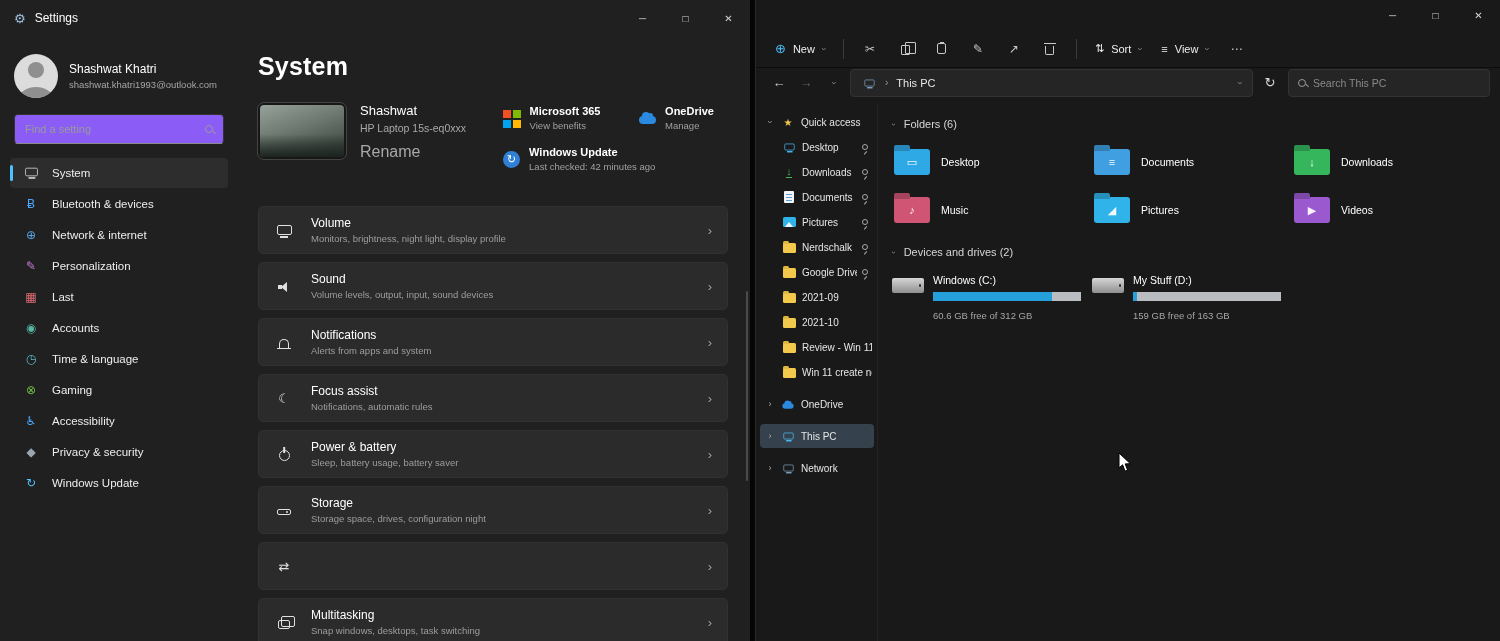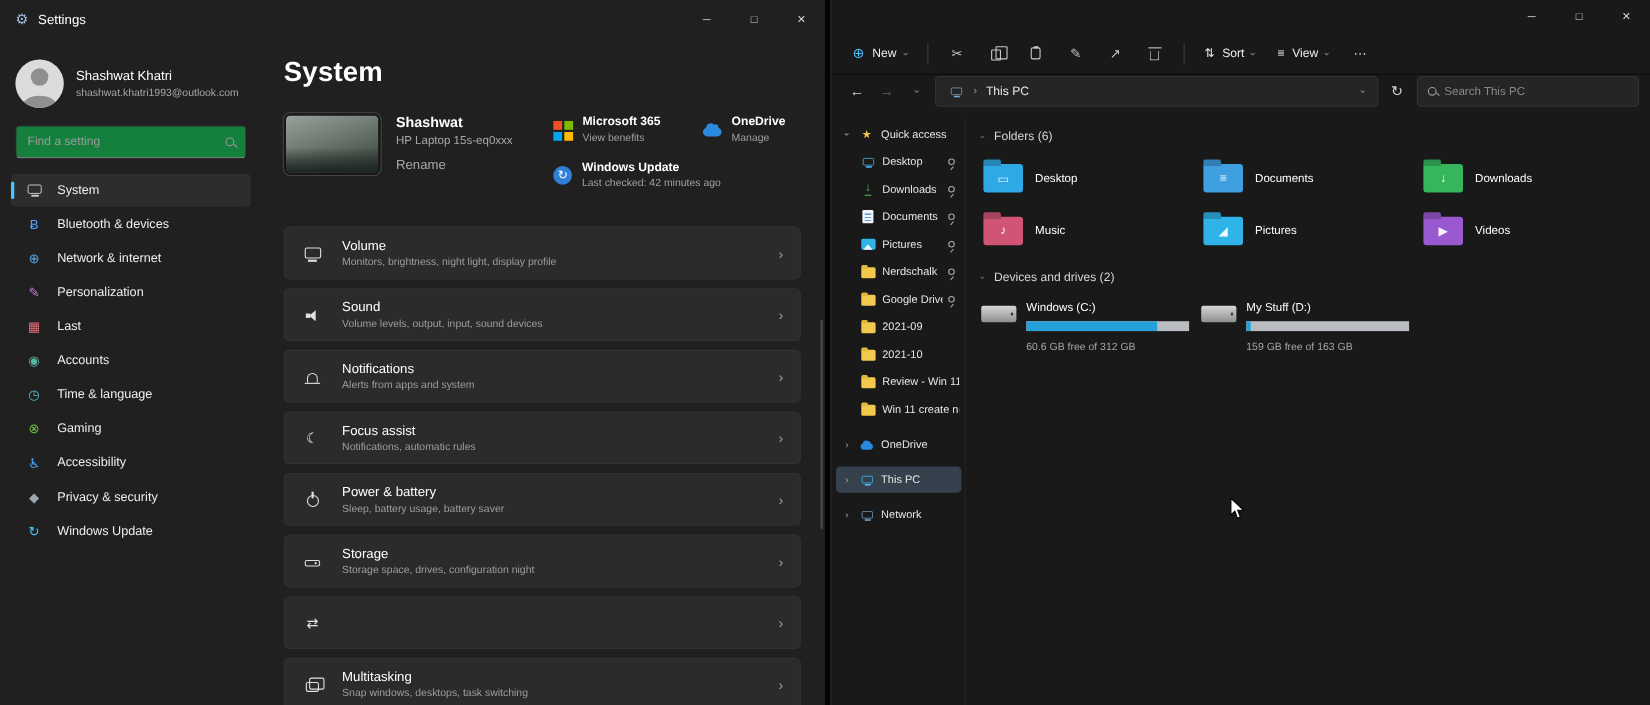--- a/index.html
+++ b/index.html
@@ -54,37 +54,37 @@
   .wc{margin-left:auto;display:flex;height:100%}
   .wc span{width:43px;display:flex;align-items:center;justify-content:center;font-size:10px;color:#d6d6d6}
   .s-body{display:flex;height:605px}
   .s-side{width:238px;flex:none;padding-top:10px}
   .profile{display:flex;align-items:center;gap:11px;padding:8px 14px 6px}
   .avatar{width:44px;height:44px;border-radius:50%;background:#dcdcdc;position:relative;overflow:hidden;flex:none}
   .avatar::before{content:"";position:absolute;top:8px;left:14px;width:16px;height:16px;border-radius:50%;background:#8f8f8f}
   .avatar::after{content:"";position:absolute;bottom:-9px;left:6px;width:32px;height:20px;border-radius:50%;background:#8f8f8f}
   .uname{font-size:12px;font-weight:400}
   .uemail{font-size:9.5px;color:#a6a6a6;margin-top:3px}
-  .s-search{margin:10px 14px 14px;height:30px;background:#15803d;border:1px solid #333;border-bottom-color:#8a8a8a;border-radius:4px;display:flex;align-items:center;padding:0 10px;gap:8px}
+  .s-search{margin:10px 14px 14px;height:30px;background:#8b5cf6;border:1px solid #333;border-bottom-color:#8a8a8a;border-radius:4px;display:flex;align-items:center;padding:0 10px;gap:8px}
   .s-search input{flex:1;background:none;border:none;outline:none;color:#fff;font-size:11px;font-family:inherit}
   .s-search input::placeholder{color:#9a9a9a}
   .s-nav{padding:0 10px}
   .si{position:relative;display:flex;align-items:center;gap:13px;height:30px;padding:0 13px;margin:1px 0;border-radius:4px;font-size:11.5px;color:#ededed}
   .si.sel{background:#2d2d2d}
   .si.sel::before{content:"";position:absolute;left:0;top:50%;transform:translateY(-50%);width:3px;height:16px;border-radius:2px;background:#4cc2ff}
   .ni{width:16px;flex:none;text-align:center;font-size:12px;line-height:1}
   .si .icn-monitor{color:#cfcfcf;transform:scale(.85)}
   .s-main{flex:1;padding:4px 22px 0 20px;position:relative}
   .s-main h1{font-size:25px;font-weight:600;margin:12px 0 22px;letter-spacing:.2px}
   .dev{display:flex;gap:14px;margin-bottom:34px}
   .thumb{width:88px;height:56px;border-radius:6px;flex:none;background:linear-gradient(160deg,#97a29a 0%,#6b776f 45%,#323d36 100%);outline:1px solid #444;border:2px solid #171717;position:relative;overflow:hidden}
   .thumb::after{content:"";position:absolute;left:0;right:0;bottom:0;height:45%;background:linear-gradient(to top,#1c2420,rgba(28,36,32,0))}
-  .dev-meta .dname{font-size:13px;font-weight:700}
+  .dev-meta .dname{font-size:13px;font-weight:400}
   .dev-meta .dmodel{font-size:10.5px;color:#a8a8a8;margin-top:4px}
-  .dev-meta .drename{font-size:12px;color:#a8a8a8;margin-top:9px}
+  .dev-meta .drename{font-size:16px;color:#a8a8a8;margin-top:9px}
   .cards{margin-left:auto;display:grid;grid-template-columns:128px auto;column-gap:8px;row-gap:15px;align-content:start;padding-top:2px;padding-right:14px}
   .card{display:flex;gap:9px;align-items:center}
   .card .ct{font-size:11px;font-weight:700}
   .card .cs{font-size:9.5px;color:#a0a0a0;margin-top:3px}
   .wu{grid-column:1/3}
   .msgrid{display:grid;grid-template-columns:8px 8px;grid-auto-rows:8px;gap:1.5px;margin-top:2px;flex:none}
   .msgrid span{display:block}
   .wuic{width:17px;height:17px;border-radius:50%;color:#fff;font-size:11px;display:flex;align-items:center;justify-content:center;flex:none}
   .row{display:flex;align-items:center;height:48px;margin-bottom:8px;background:#2b2b2b;border:1px solid #313131;border-radius:5px;padding:0 15px;gap:17px}
   .ric{width:20px;flex:none;display:flex;justify-content:center;color:#e0e0e0;font-size:13px;line-height:1}

